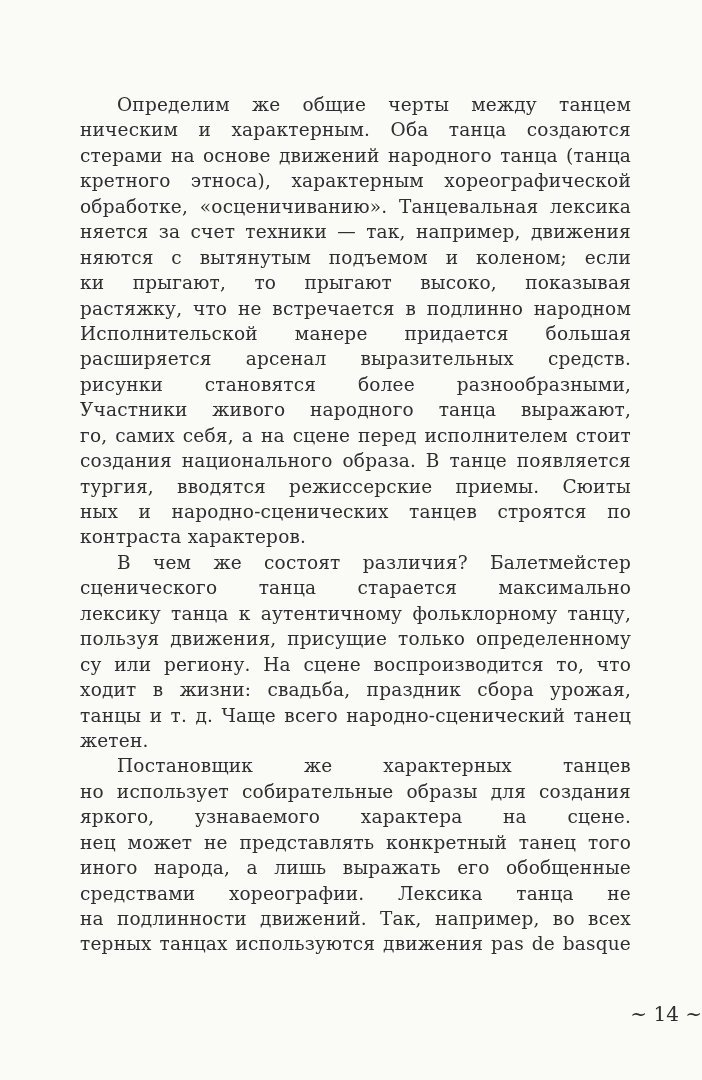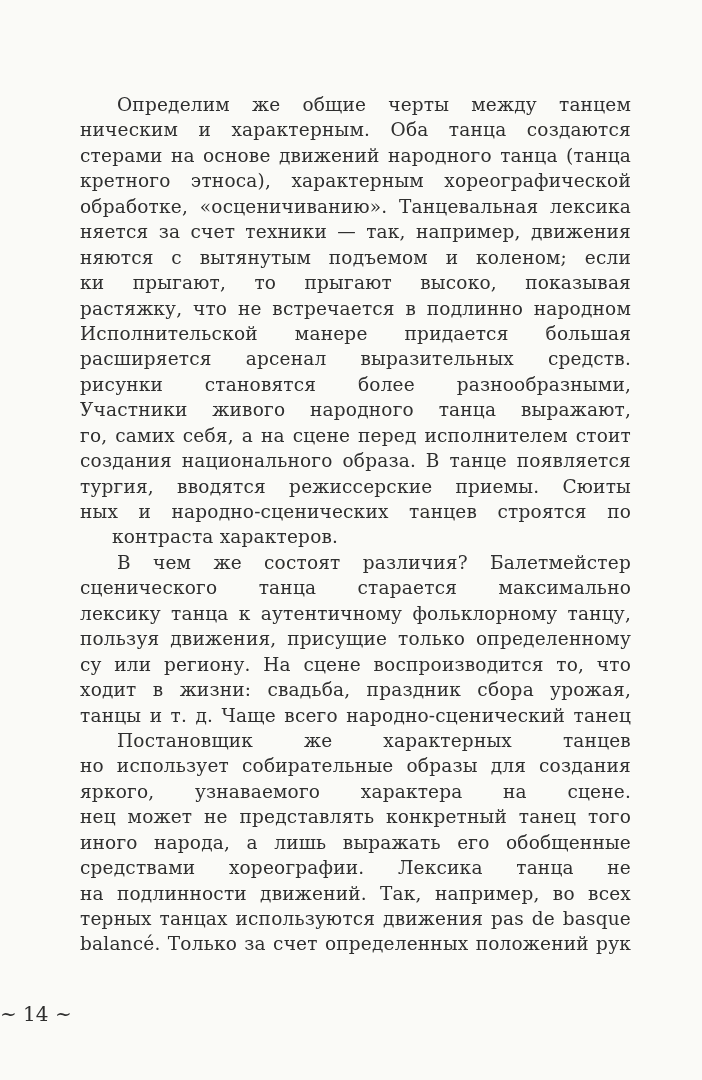--- a/index.html
+++ b/index.html
@@ -37,28 +37,27 @@
     white-space: nowrap; 
   }
   .line { white-space: normal; overflow: hidden; }
   .line.indent {
     padding-left: 37px;
     width: 514px;
   }
   .line.para-end {
     text-align: left;
     text-align-last: left;
-    margin-left: 32px;
   }
   .footer {
     position: absolute;
     left: 0;
     top: 1001px;
     width: 702px;
-    text-align: left;
+    text-align: right;
     font-size: 20px;
     line-height: 26px;
     color: var(--text-color, #2f2f2f);
   }
 </style>
 </head>
 <body>
 
 <div class="page" style="--page-bg: #fafaf7; --text-color: #2f2f2f;">
   <div class="text-block">
@@ -85,30 +84,30 @@
     </div>
 
     <div class="para">
       <div class="line indent">В чем же состоят различия? Балетмейстер народно-</div>
       <div class="line">сценического танца старается максимально приблизить</div>
       <div class="line">лексику танца к аутентичному фольклорному танцу, ис-</div>
       <div class="line">пользуя движения, присущие только определенному этно-</div>
       <div class="line">су или региону. На сцене воспроизводится то, что проис-</div>
       <div class="line">ходит в жизни: свадьба, праздник сбора урожая, обрядовые</div>
       <div class="line">танцы и т. д. Чаще всего народно-сценический танец сю-</div>
+      <div class="line para-end">жетен.</div>
     </div>
 
     <div class="para">
       <div class="line indent">Постановщик же характерных танцев преимуществен-</div>
       <div class="line">но использует собирательные образы для создания более</div>
       <div class="line">яркого, узнаваемого характера на сцене. Характерный та-</div>
       <div class="line">нец может не представлять конкретный танец того или</div>
       <div class="line">иного народа, а лишь выражать его обобщенные черты</div>
       <div class="line">средствами хореографии. Лексика танца не основывается</div>
       <div class="line">на подлинности движений. Так, например, во всех харак-</div>
       <div class="line">терных танцах используются движения pas de basque и pas</div>
-      <div class="line">balancé. Только за счет определенных положений рук</div>
     </div>
 
   </div>
 
   <div class="footer">~ 14 ~</div>
 </div>
 
 </body></html>

